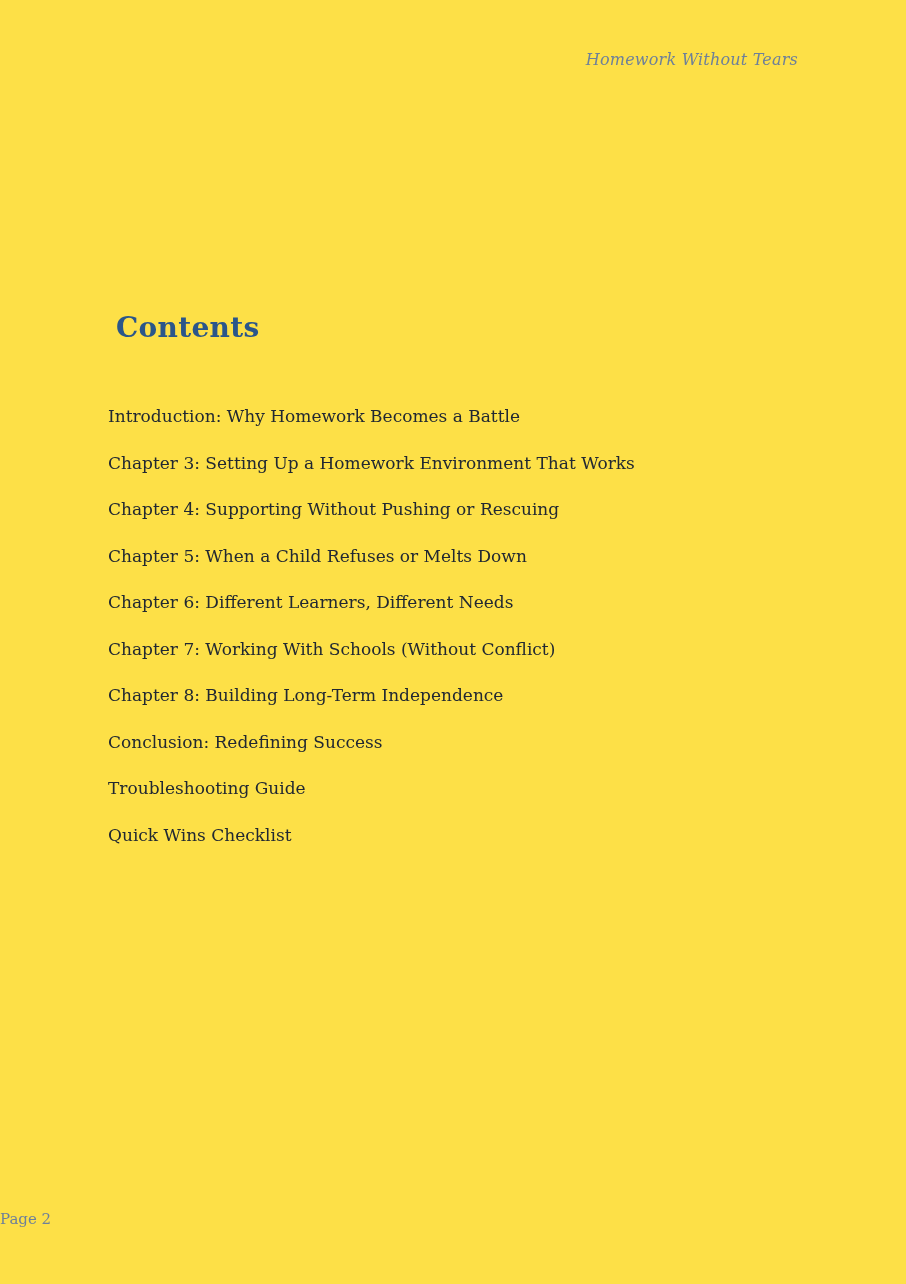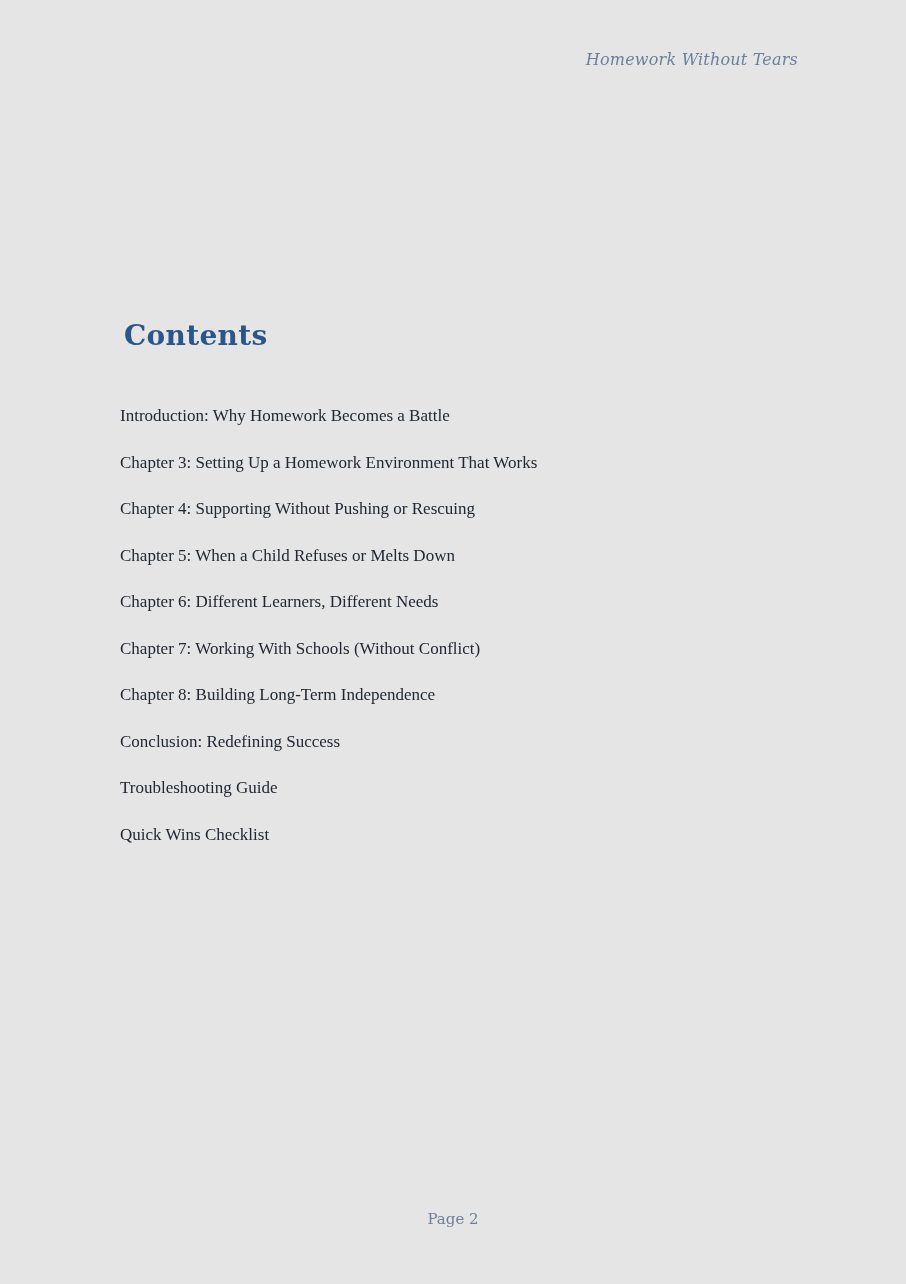--- a/index.html
+++ b/index.html
@@ -10,60 +10,59 @@
   body {
     width: 906px;
     height: 1284px;
     position: relative;
     font-family: "DejaVu Serif", "Liberation Serif", serif;
     overflow: hidden;
   }
   .page {
     position: absolute;
     inset: 0;
-    background: #e5e5e5;
+    background: #fde047;
   }
   .running-header {
     position: absolute;
     top: 50px;
     right: 108px;
     font-size: 16px;
     font-style: italic;
     color: #6e8099;
     letter-spacing: 0.2px;
   }
   .contents-title {
     position: absolute;
     top: 303px;
     left: 108px;
-    margin: 16px;
+    margin: 8px;
     font-size: 28px;
     font-weight: bold;
     color: #2b568a;
     letter-spacing: 0.3px;
   }
   .toc-list {
     position: absolute;
     top: 405px;
-    left: 120px;
+    left: 108px;
     right: 90px;
-    font-family: Liberation Serif, serif;
   }
   .toc-item {
     margin: 0 0 24.5px 0;
     font-size: 17px;
     line-height: 22px;
     color: #212832;
   }
   .page-footer {
     position: absolute;
     top: 1210px;
     left: 0;
     width: 100%;
-    text-align: center;
+    text-align: left;
     font-size: 15px;
     color: #6e8099;
   }
 </style>
 </head>
 <body>
 
 <div class="page">
 
   <div class="running-header">Homework Without Tears</div>

